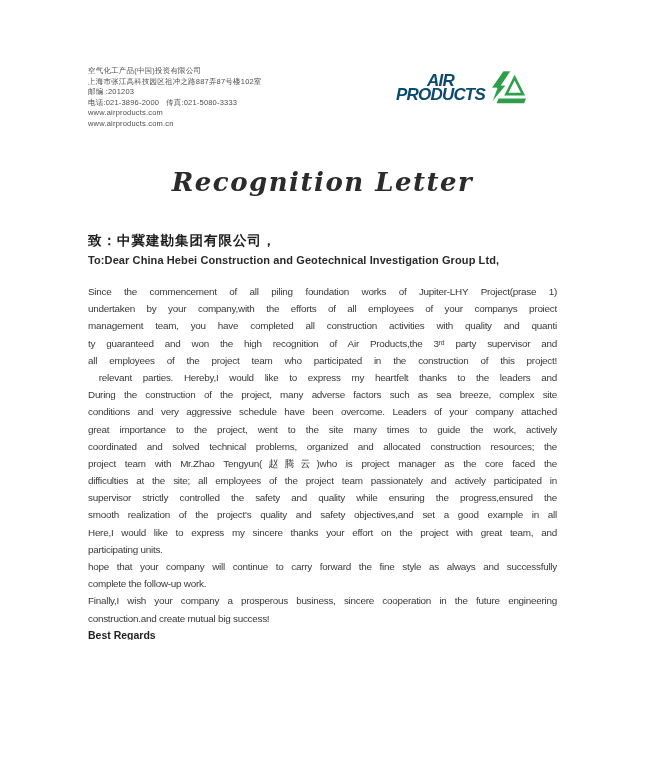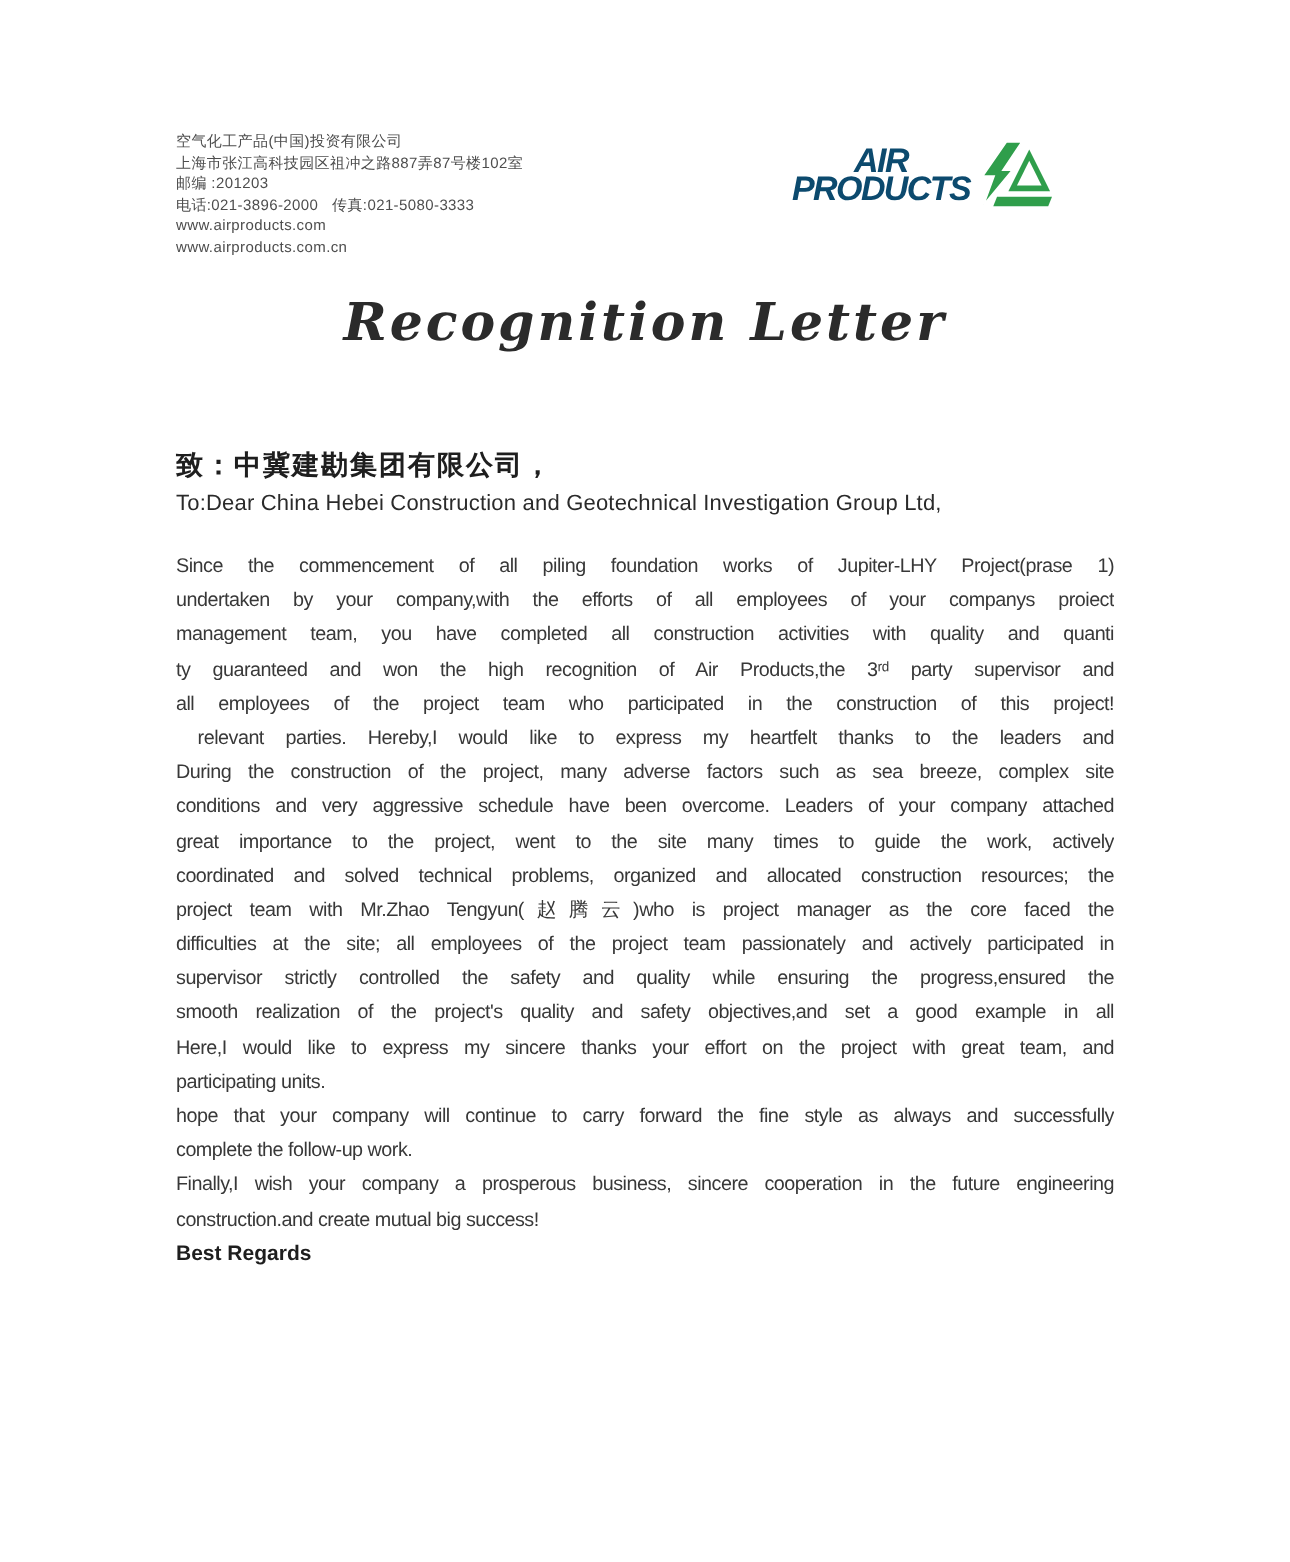--- a/index.html
+++ b/index.html
@@ -43,40 +43,40 @@
     font-style: italic;
     font-weight: bold;
     line-height: 0.84;
     font-size: 17px;
     letter-spacing: -0.8px;
     color: #0c4a6e;
   }
   .logo-mark { margin-left: 4px; display: block; }
   
   .title {
-    margin-top: 18px;
+    margin-top: 38px;
     text-align: center;
     font-family: "DejaVu Serif", serif;
     font-style: italic;
     font-weight: bold;
     font-size: 26px;
     letter-spacing: 1.5px;
     color: #2b2b2b;
   }
   
-  .recipient { margin-top: 46px; }
+  .recipient { margin-top: 34px; }
   .recipient-cn {
     font-weight: bold;
     font-size: 13.5px;
     letter-spacing: 1px;
     color: #1e1e1e;
     line-height: 19px;
   }
   .recipient-en {
-    font-weight: normal;
+    font-weight: bold;
     font-size: 11px;
     color: #2a2a2a;
     letter-spacing: 0.1px;
     line-height: 17px;
     margin-top: 2px;
   }
   
   .letter-body { margin-top: 14px; }
   .body-line {
     font-size: 9.9px;

